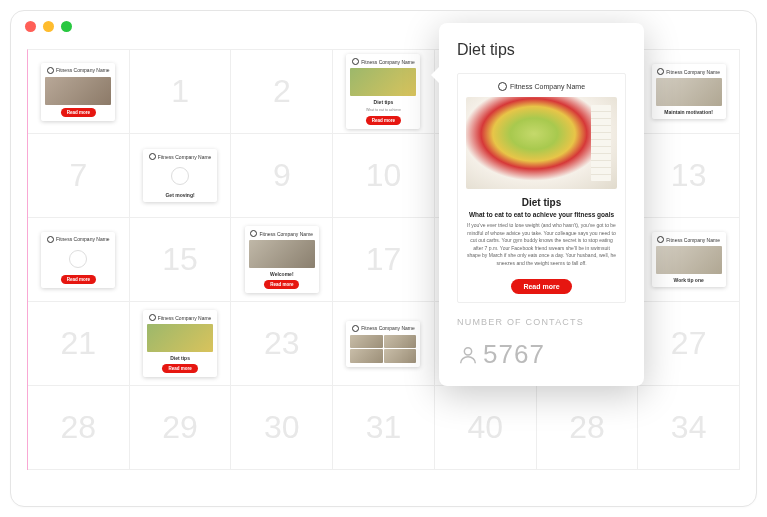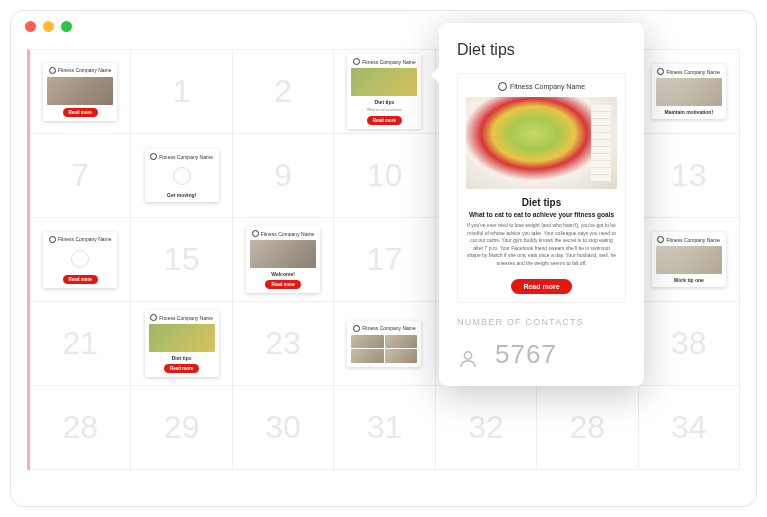--- a/index.html
+++ b/index.html
@@ -2,21 +2,21 @@
 <html><head>
 <meta charset="utf-8">
 <style>
 *{box-sizing:border-box;margin:0;padding:0;font-family:-apple-system,BlinkMacSystemFont,'Segoe UI',Helvetica,Arial,sans-serif}
 body{background:#fff;padding:10px}
 .window{width:747px;height:497px;border:1px solid #e5e5e5;border-radius:14px;background:#fff;position:relative;overflow:hidden;box-shadow:0 1px 2px rgba(0,0,0,.02)}
 .titlebar{height:30px;display:flex;align-items:center;padding:0 14px;gap:7px}
 .dot{width:11px;height:11px;border-radius:50%}
 .dot.r{background:#ff5f57}.dot.y{background:#febc2e}.dot.g{background:#28c840}
 .content{padding:8px 16px 16px}
-.grid{display:grid;grid-template-columns:repeat(7,1fr);grid-auto-rows:84px;gap:0;border-left:3px solid #f9a8d4;border-top:1px solid #eee}
+.grid{display:grid;grid-template-columns:repeat(7,1fr);grid-auto-rows:84px;gap:0;border-left:1px solid #f9a8d4;border-top:1px solid #eee}
 .cell{border-right:1px solid #eee;border-bottom:1px solid #eee;display:flex;align-items:center;justify-content:center;position:relative;color:#e8e8e8;font-size:32px;font-weight:300;background:#fff}
 .card{position:absolute;width:74px;background:#fff;border-radius:2px;box-shadow:0 1px 4px rgba(0,0,0,.18);padding:4px;display:flex;flex-direction:column;align-items:center;gap:3px}
 .card .hdr{font-size:5px;color:#333;display:flex;align-items:center;gap:2px}
 .card .hdr::before{content:"";width:5px;height:5px;border:0.6px solid #333;border-radius:50%;display:inline-block}
 .card .img{width:100%;height:28px;background:linear-gradient(135deg,#d4c9b8,#a89880);border-radius:1px}
 .card .img.salad{background:linear-gradient(135deg,#9cb86b,#d9c35c)}
 .card .img.gym{background:linear-gradient(135deg,#c0b8a8,#8a7f6e)}
 .card .img.fitness{background:linear-gradient(135deg,#b8a898,#8c7a68)}
 .card .img.motiv{background:linear-gradient(135deg,#d5cfc3,#b0a793)}
 .card .ttl{font-size:5px;font-weight:700;color:#333}
@@ -31,21 +31,21 @@
 .popup .preview{border:1px solid #eee;border-radius:2px;padding:8px;text-align:center;margin-bottom:14px}
 .popup .preview .phdr{font-size:7px;color:#333;display:flex;align-items:center;justify-content:center;gap:3px;margin-bottom:6px}
 .popup .preview .phdr::before{content:"";width:7px;height:7px;border:0.8px solid #333;border-radius:50%}
 .popup .preview .pimg{width:100%;height:92px;border-radius:2px;background:radial-gradient(ellipse at 45% 40%,#c5d96b 0%,#a8c94e 20%,#e8c548 35%,#d63838 45%,#f5f0e8 60%,#e0dacc 100%);margin-bottom:8px;position:relative}
 .popup .preview .pimg::after{content:"";position:absolute;right:6px;top:8px;bottom:8px;width:20px;background:repeating-linear-gradient(#f8f6ef 0 6px,#e8e4d8 6px 7px);border-radius:1px}
 .popup .preview h4{font-size:10px;font-weight:800;margin-bottom:3px;color:#222}
 .popup .preview .sub{font-size:6.5px;font-weight:700;color:#222;margin-bottom:4px}
 .popup .preview .body{font-size:5px;color:#666;line-height:1.5;margin-bottom:8px;text-align:center}
 .popup .preview .rbtn{display:inline-block;background:#e61610;color:#fff;font-size:7px;font-weight:700;padding:4px 12px;border-radius:10px}
 .popup .label{font-size:9px;letter-spacing:1.2px;color:#bbb;margin-bottom:12px;font-weight:400}
-.popup .contacts{display:flex;align-items:flex-end;gap:16px;color:#bbb}
+.popup .contacts{display:flex;align-items:center;gap:4px;color:#bbb}
 .popup .contacts svg{width:22px;height:22px}
 .popup .contacts .num{font-size:26px;font-weight:300;letter-spacing:1px}
 </style>
 </head>
 <body>
 
 <div class="window">
   <div class="titlebar">
     <div class="dot r"></div>
     <div class="dot y"></div>
@@ -135,26 +135,26 @@
             <div class="imgs">
               <div></div>
               <div></div>
               <div></div>
               <div></div>
             </div>
           </div>
         </div>
         <div class="cell">25</div>
         <div class="cell">26</div>
-        <div class="cell">38</div>
+        <div class="cell">27</div>
         <div class="cell">28</div>
         <div class="cell">29</div>
         <div class="cell">30</div>
         <div class="cell">31</div>
-        <div class="cell">32</div>
+        <div class="cell">40</div>
         <div class="cell">28</div>
         <div class="cell">34</div>
       </div>
   </div>
 
   <div class="popup">
     <h2>Diet tips</h2>
     <div class="preview">
       <div class="phdr">Fitness Company Name</div>
       <div class="pimg"></div>

